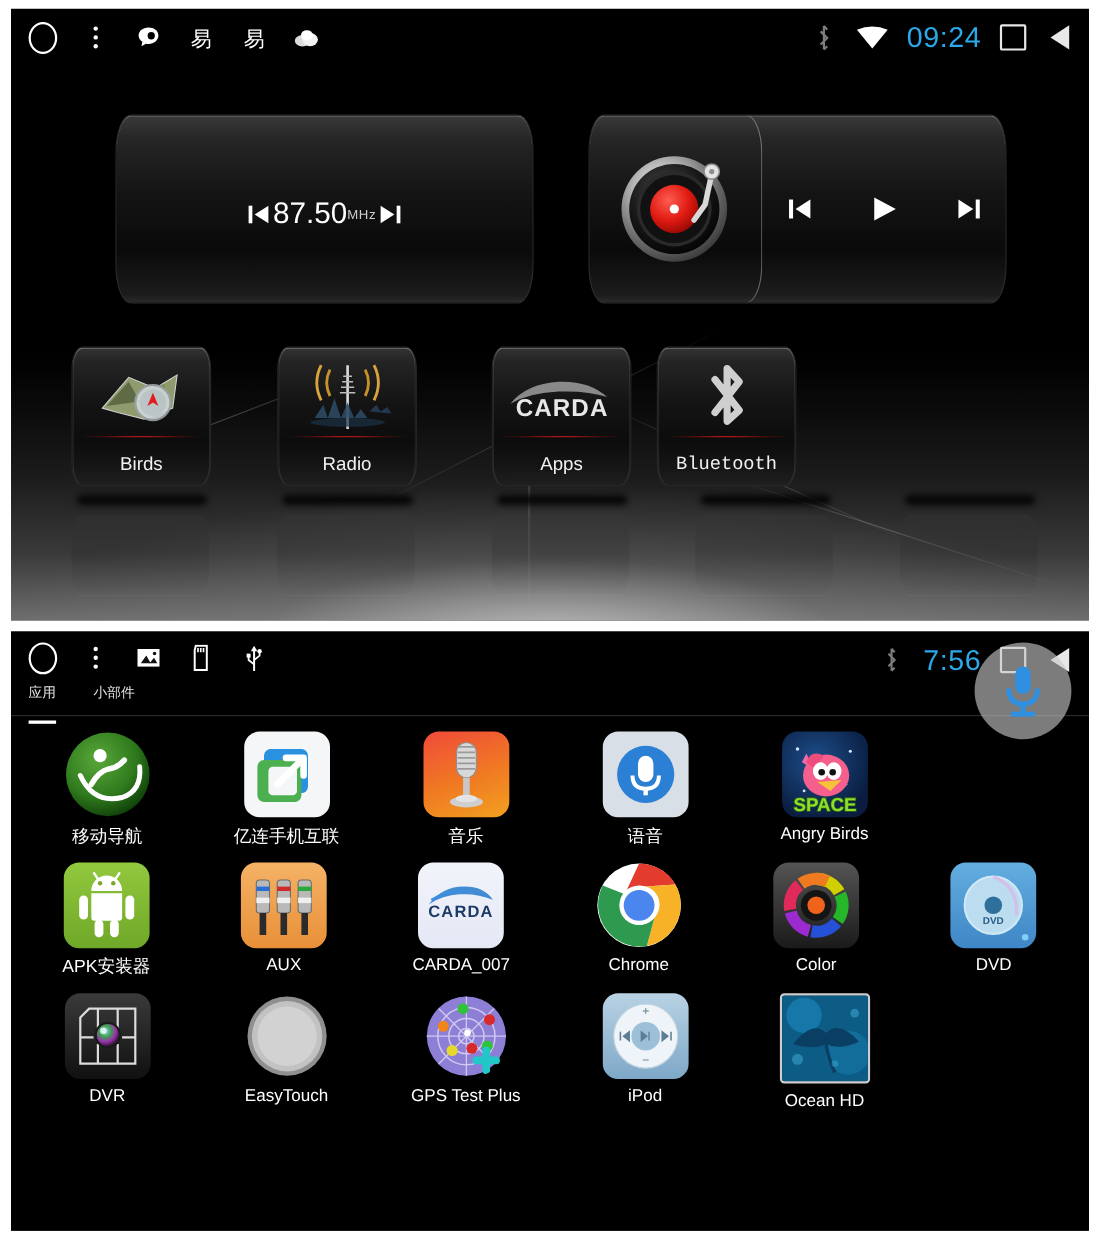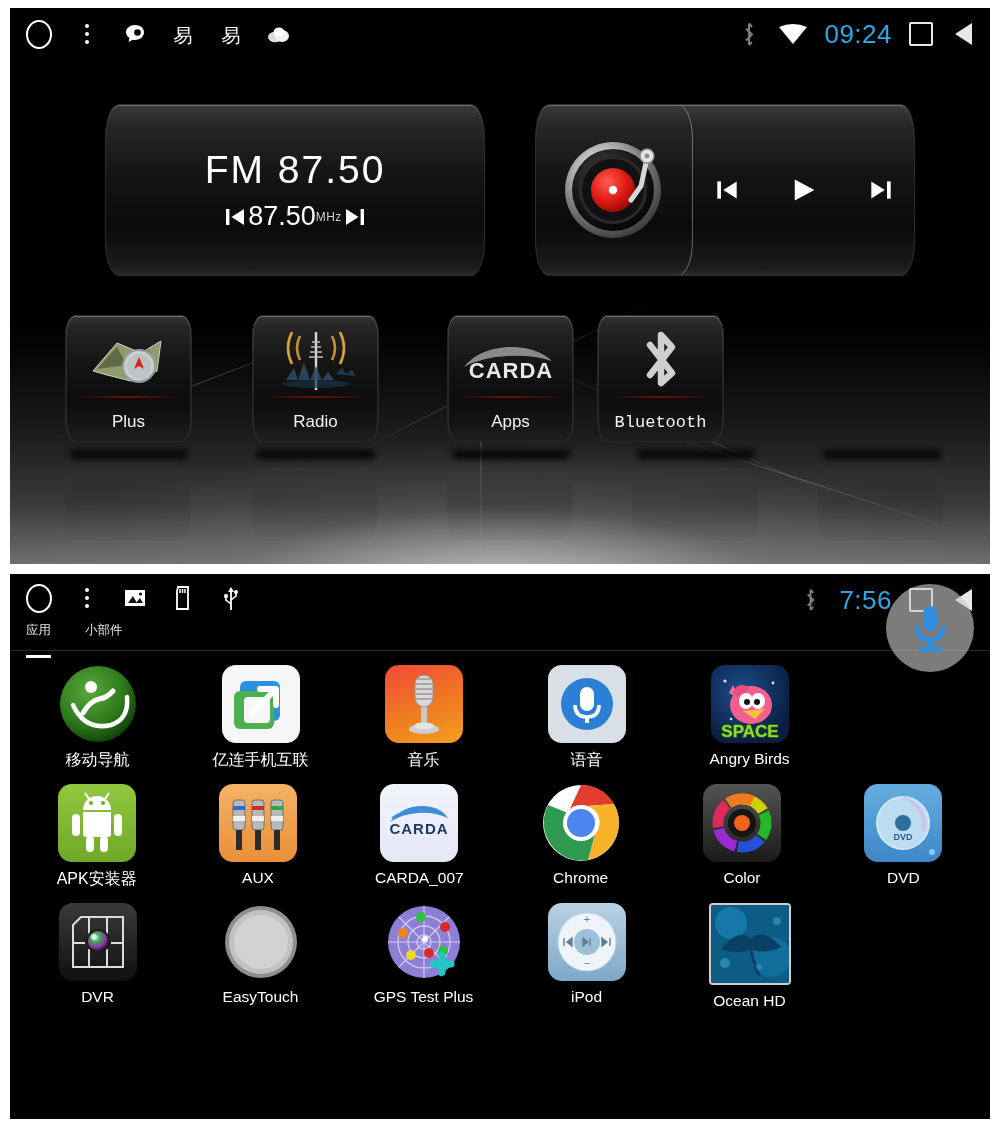--- a/index.html
+++ b/index.html
@@ -144,21 +144,20 @@
     </div>
 
     <div class="stage">
       <div class="streak" style="left:40px;top:380px;width:330px;transform:rotate(-21deg);"></div>
       <div class="streak" style="left:330px;top:400px;width:360px;transform:rotate(-27deg);"></div>
       <div class="streak" style="left:520px;top:300px;width:330px;transform:rotate(24deg);"></div>
       <div class="streak" style="left:640px;top:370px;width:330px;transform:rotate(18deg);"></div>
       <div class="streak" style="left:470px;top:300px;width:2px;height:200px;background:linear-gradient(to bottom,rgba(255,255,255,.22),rgba(255,255,255,0));"></div>
 
       <div class="barrel" id="fm-widget">
-        <div class="fm-main">FM  87.50</div>
         <div class="fm-sub">
           <div class="ctl">
             <svg width="26" height="26" viewBox="0 0 26 26">
                 <rect x="4" y="5" width="3.4" height="16" fill="#fff"></rect>
                 <path d="M22 5 L22 21 L9.5 13 Z" fill="#fff"></path>
               </svg>
           </div>
           <div class="fm-freq">87.50</div>
           <div class="fm-unit">MHz</div>
           <div class="ctl">
@@ -228,21 +227,21 @@
           <svg width="84" height="60" viewBox="0 0 84 60">
             <path d="M6 40 L30 12 L54 22 L74 10 L70 40 L44 50 L20 44 Z" fill="#8f9b6d" stroke="#cfcfcf" stroke-width="1"></path>
             <path d="M10 38 L30 16 L40 34 Z" fill="#5e6b45"></path>
             <path d="M44 24 L62 18 L66 34 L48 40 Z" fill="#7b8a5c"></path>
             <circle cx="52" cy="35" r="16" fill="#cfd6d8" stroke="#9aa1a3" stroke-width="2" opacity=".92"></circle>
             <circle cx="52" cy="35" r="12" fill="#b7c0c3" opacity=".8"></circle>
             <path d="M52 26 L57 38 L52 35 L47 38 Z" fill="#e21b1b"></path>
           </svg>
         </div>
         <div class="redline"></div>
-        <div class="tlabel">Plus</div>
+        <div class="tlabel">Birds</div>
       </div>
 
       <div class="tile" style="left:242px;top:255px;">
         <div class="glyph">
           <svg width="92" height="66" viewBox="0 0 92 66">
             <path d="M30 8 Q24 20 30 32" stroke="#c8902a" stroke-width="2.6" fill="none"></path>
             <path d="M22 4 Q14 20 22 36" stroke="#d8a33c" stroke-width="2.6" fill="none"></path>
             <path d="M62 8 Q68 20 62 32" stroke="#c8902a" stroke-width="2.6" fill="none"></path>
             <path d="M70 4 Q78 20 70 36" stroke="#d8a33c" stroke-width="2.6" fill="none"></path>
             <path d="M46 4 L46 62" stroke="#d9d9d9" stroke-width="2.4"></path>

